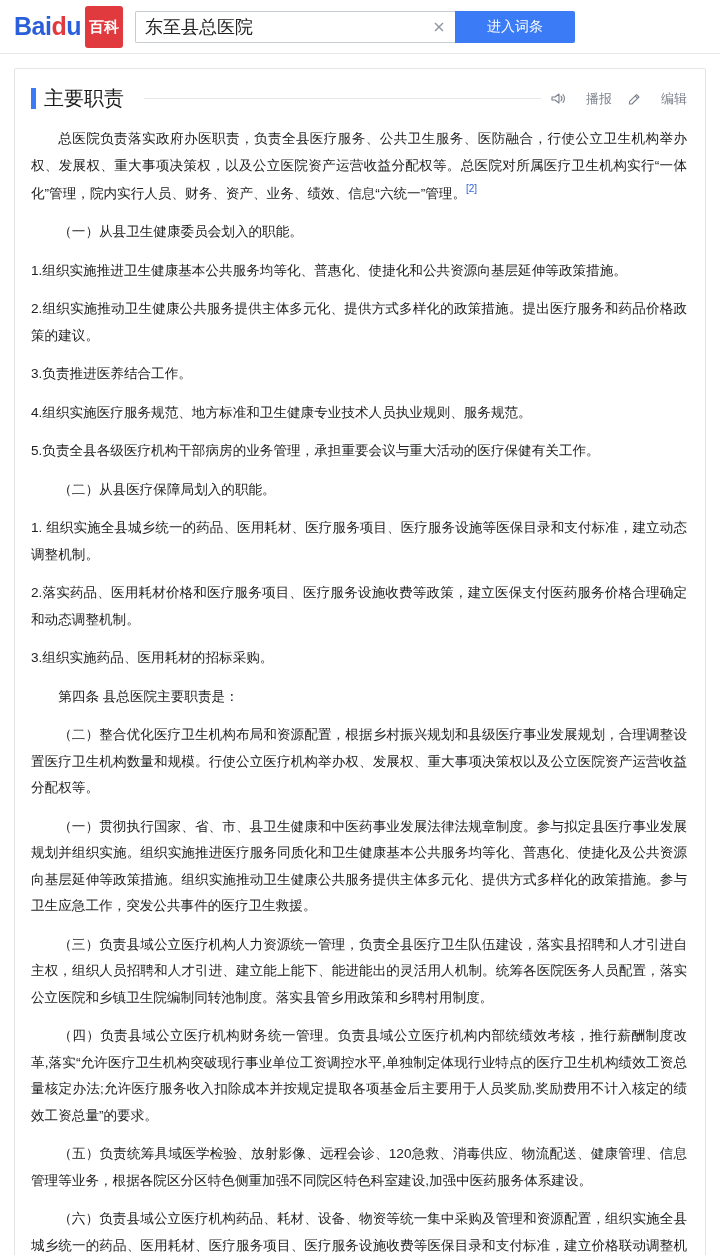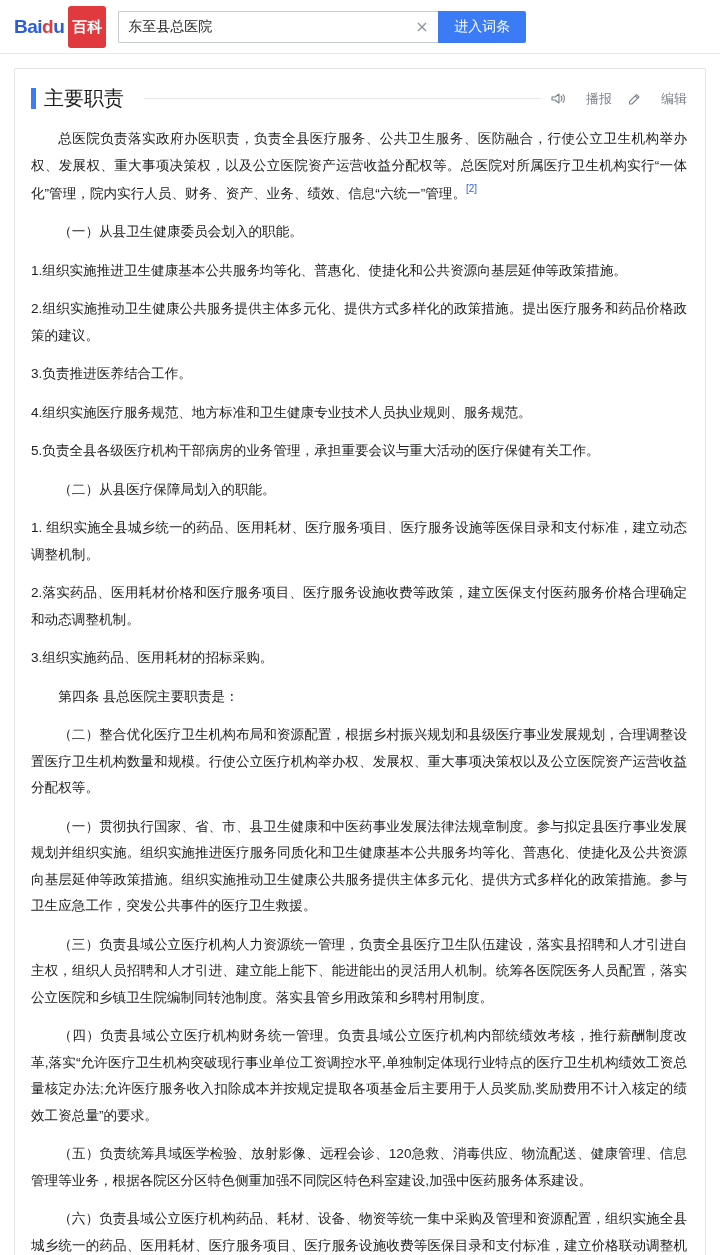--- a/index.html
+++ b/index.html
@@ -25,21 +25,21 @@
     background: #fff;
   }
   .logo {
     display: flex;
     align-items: center;
     margin-right: 12px;
     user-select: none;
   }
   .logo-mark {
     display: inline-block;
-    font-size: 19px;
+    font-size: 25px;
     font-weight: bold;
     letter-spacing: -0.5px;
   }
   .logo-bai { color: #2b5fd9; }
   .logo-d { color: #e03a3e; }
   .logo-u { color: #2b5fd9; }
   .logo-cn {
     display: inline-block;
     background: #e03a3e;
     color: #fff;
@@ -55,21 +55,21 @@
     flex: 0 0 auto;
     width: 320px;
   }
   .search-input {
     width: 100%;
     height: 32px;
     border: 1px solid #c8cdd4;
     border-right: none;
     border-radius: 2px 0 0 2px;
     padding: 0 30px 0 9px;
-    font-size: 14px;
+    font-size: 18px;
     color: #222;
     outline: none;
     font-family: "Liberation Sans", "DejaVu Sans", sans-serif;
     background: #fff;
   }
   .clear-icon {
     position: absolute;
     right: 9px;
     top: 50%;
     transform: translateY(-50%);
@@ -77,21 +77,21 @@
     height: 14px;
     cursor: pointer;
     color: #9195a3;
   }
   .search-btn {
     height: 32px;
     border: none;
     background: #3b7cf6;
     color: #fff;
     font-size: 14px;
-    padding: 0 16px;
+    padding: 0 32px;
     border-radius: 0 2px 2px 0;
     cursor: pointer;
     font-family: "Liberation Sans", "DejaVu Sans", sans-serif;
   }
 
   
   .content {
     margin: 14px 14px 0 14px;
     border: 1px solid #e3e5e9;
     border-radius: 2px;

